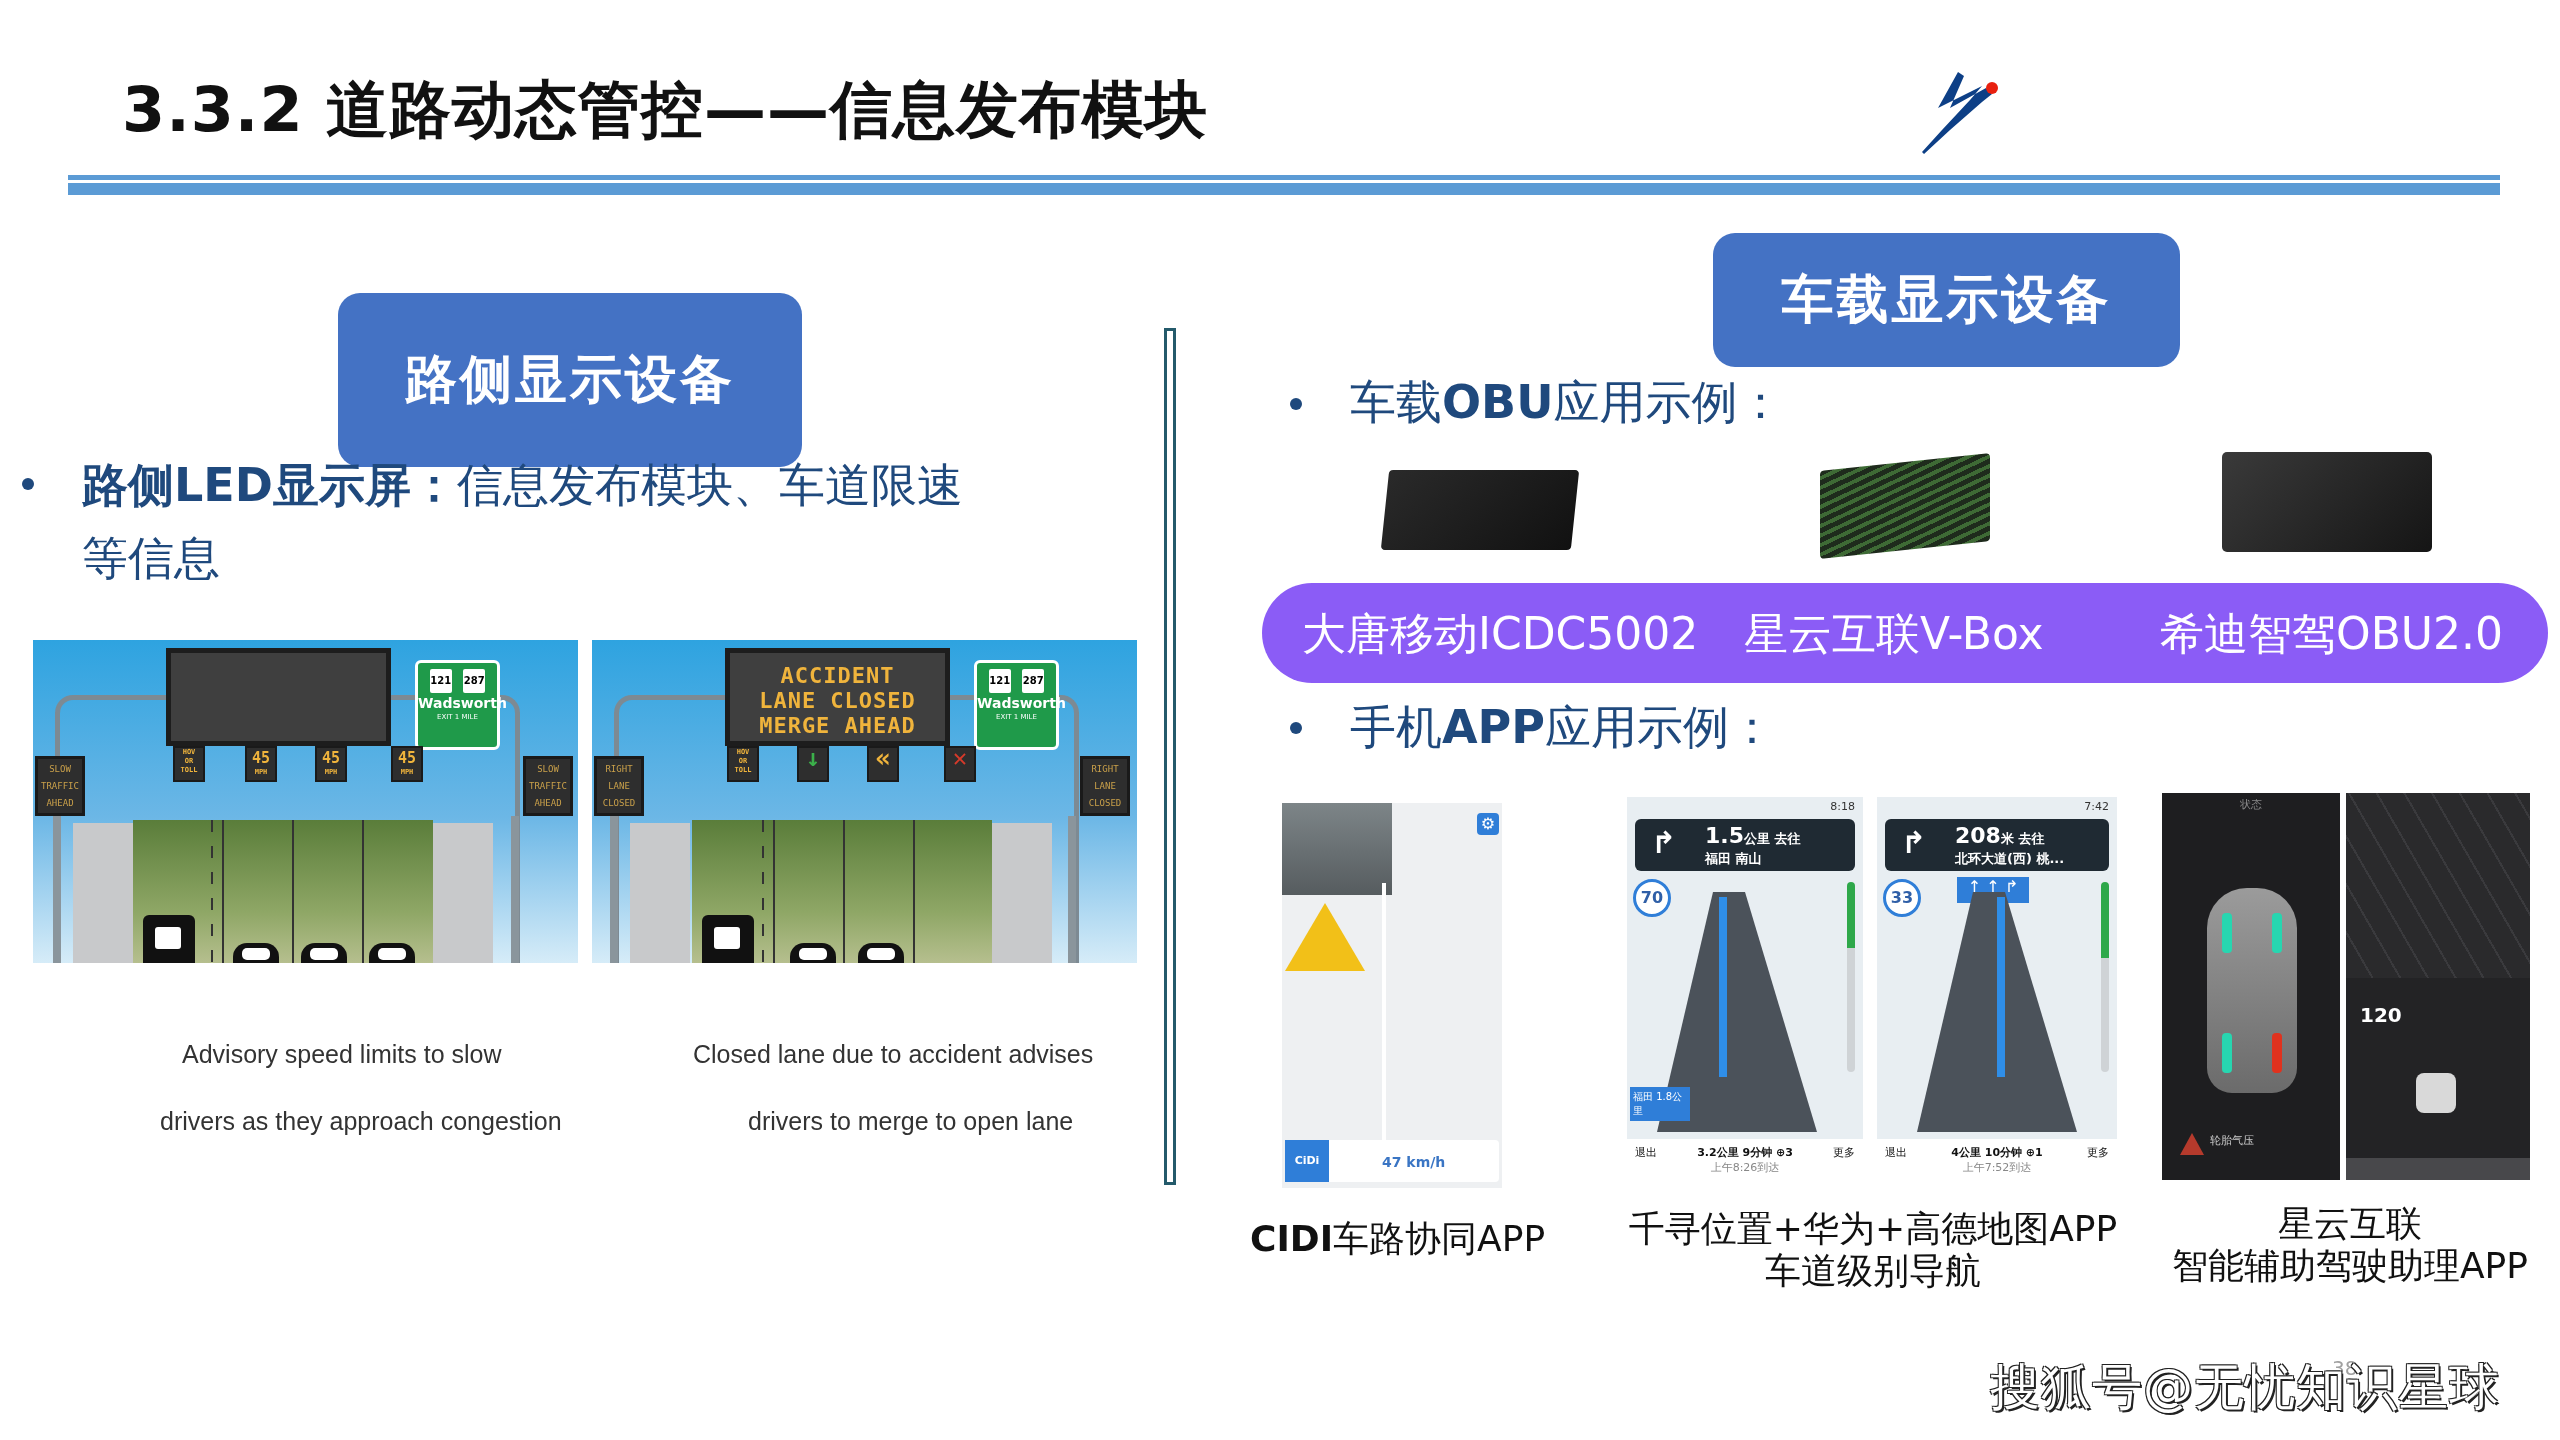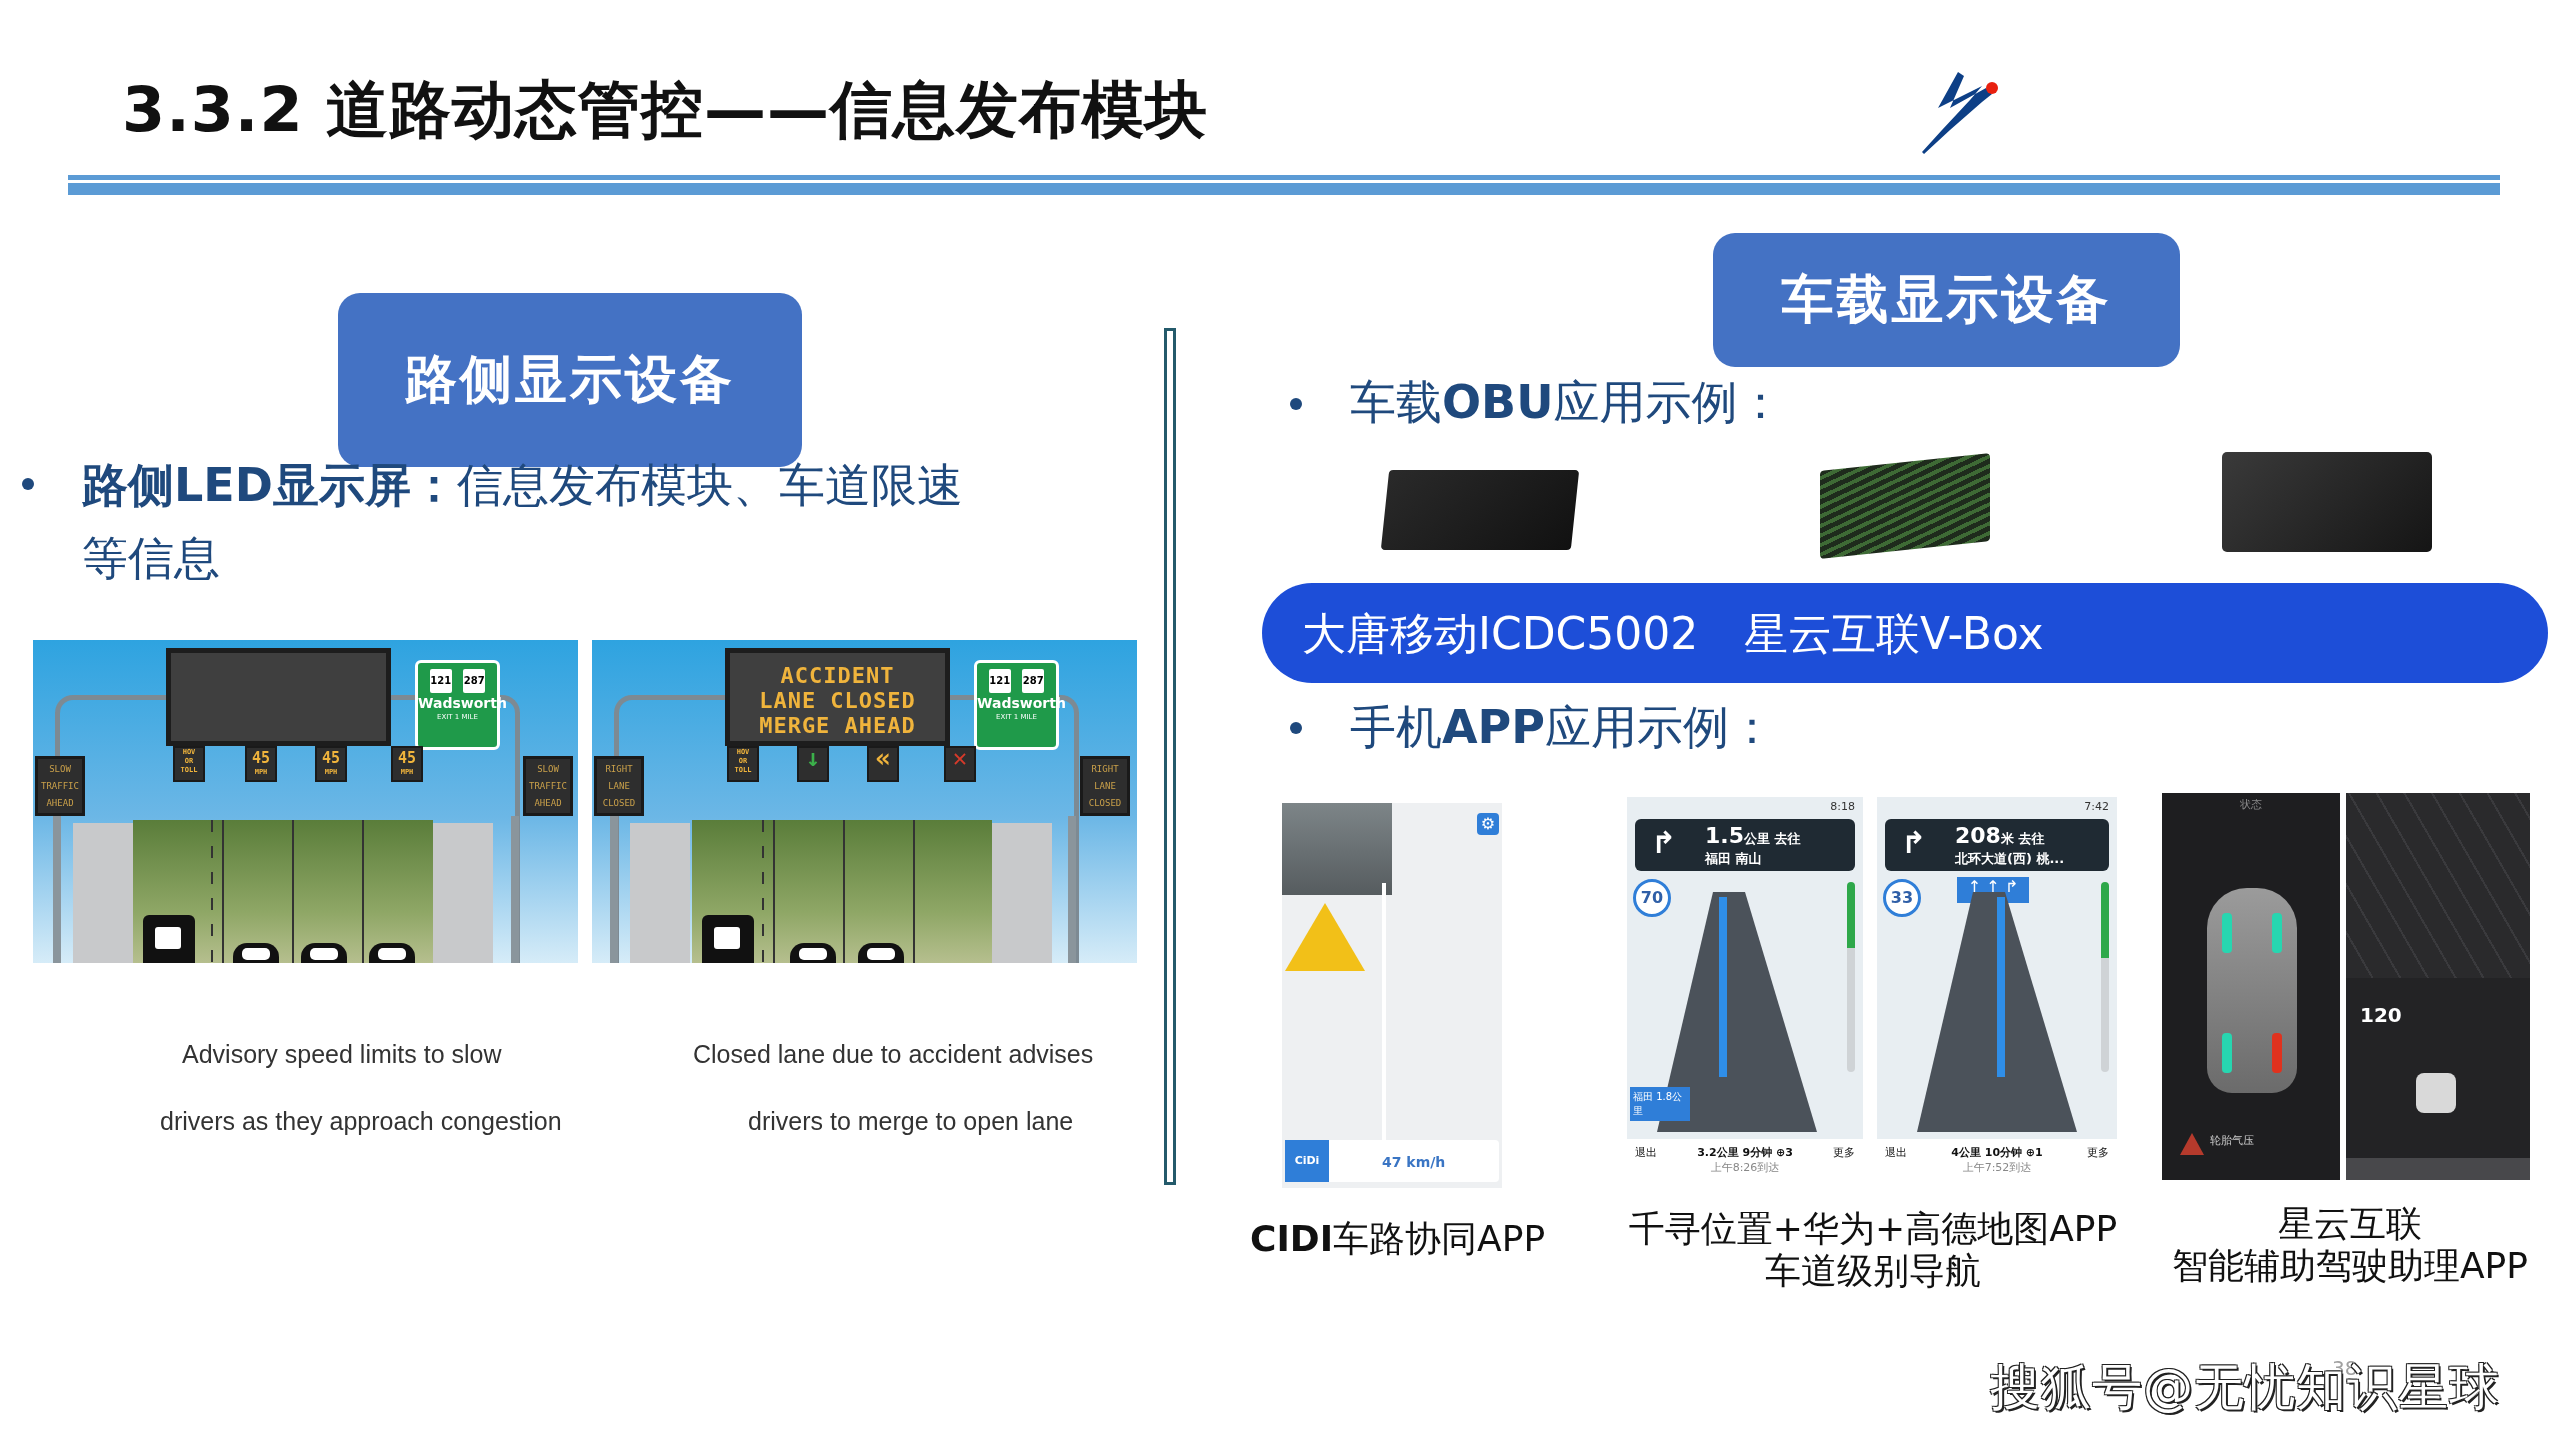--- a/index.html
+++ b/index.html
@@ -56,21 +56,21 @@
   .car::after { content: ""; position: absolute; left: 18px; top: 26px; width: 10px; height: 8px; background: #fff; border-radius: 50%; }
 
   .caption { font-size: 25px; color: #333; white-space: nowrap; font-family: "Liberation Sans", sans-serif; }
 
   
   .dot-obu { left: 1290px; top: 398px; }
   .obu-bullet { left: 1350px; top: 372px; }
   .dev1 { left: 1385px; top: 470px; width: 190px; height: 80px; background: linear-gradient(135deg,#2a2a2a,#111); border-radius: 4px; transform: skewX(-6deg); }
   .dev2 { left: 1820px; top: 462px; width: 170px; height: 88px; background: repeating-linear-gradient(160deg,#1e2b1c 0 5px,#3e6a35 5px 9px); border-radius: 4px; transform: skewY(-6deg); }
   .dev3 { left: 2222px; top: 452px; width: 210px; height: 100px; background: linear-gradient(135deg,#3a3a3a,#151515); border-radius: 5px; }
-  .obu-pill { left: 1262px; top: 583px; width: 1286px; height: 100px; background: #1d4ed8; border-radius: 50px; color: #fff; font-size: 44px; }
+  .obu-pill { left: 1262px; top: 583px; width: 1286px; height: 100px; background: #8b5cf6; border-radius: 50px; color: #fff; font-size: 44px; }
   .obu-pill span { position: absolute; top: 22px; white-space: nowrap; }
 
   
   .dot-app { left: 1290px; top: 722px; }
   .app-bullet { left: 1350px; top: 697px; }
   .phone { overflow: hidden; }
   .ph1 { left: 1282px; top: 803px; width: 220px; height: 385px; background: #eef0f2; }
   .ph2 { left: 1627px; top: 797px; width: 236px; height: 382px; background: #e8eef2; }
   .ph3 { left: 1877px; top: 797px; width: 240px; height: 382px; background: #e8eef2; }
   .ph4 { left: 2162px; top: 793px; width: 178px; height: 387px; background: #1e1e20; }
@@ -224,20 +224,21 @@
   <span>车载</span><b>OBU</b><span>应用示例：</span>
 </div>
 
 <div class="abs dev1"></div>
 <div class="abs dev2"></div>
 <div class="abs dev3"></div>
 
 <div class="abs obu-pill">
   <span style="left:40px;">大唐移动ICDC5002</span>
   <span style="left:482px;">星云互联V-Box</span>
+  <span style="left:898px;">希迪智驾OBU2.0</span>
 </div>
 
 <div class="abs bullet-dot dot-app"></div>
 <div class="abs bullet-text app-bullet">
   <span>手机</span><b>APP</b><span>应用示例：</span>
 </div>
 
 <div class="abs phone ph1">
   <div class="cam-view"></div>
   <div class="gear-btn">⚙</div>

